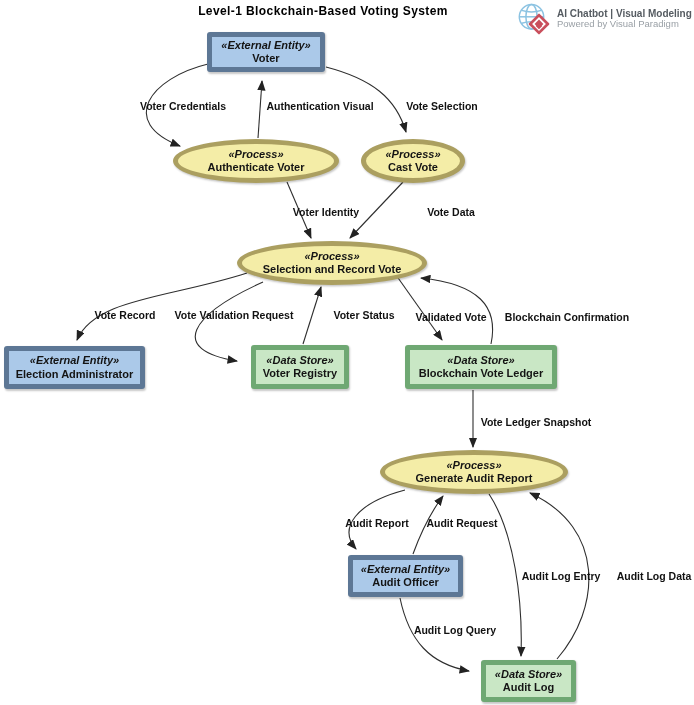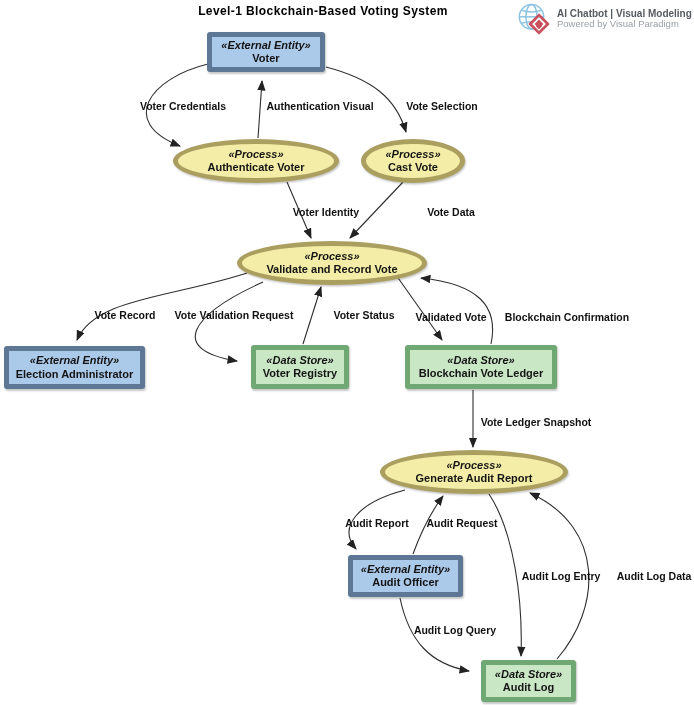--- a/index.html
+++ b/index.html
@@ -99,21 +99,21 @@
       <div class="node node--ellipse t-process" style="left: 173px; top: 139px; width: 166px; height: 44px;">
         <div class="stereo">«Process»</div>
         <div class="nname">Authenticate Voter</div>
       </div>
       <div class="node node--ellipse t-process" style="left: 361px; top: 139px; width: 104px; height: 44px;">
         <div class="stereo">«Process»</div>
         <div class="nname">Cast Vote</div>
       </div>
       <div class="node node--ellipse t-process" style="left: 237px; top: 241px; width: 190px; height: 44px;">
         <div class="stereo">«Process»</div>
-        <div class="nname">Validate and Record Vote</div>
+        <div class="nname">Selection and Record Vote</div>
       </div>
       <div class="node node--rect t-external-entity" style="left: 4px; top: 346px; width: 141px; height: 43px;">
         <div class="stereo">«External Entity»</div>
         <div class="nname">Election Administrator</div>
       </div>
       <div class="node node--rect t-data-store" style="left: 243px; top: 345px; width: 98px; height: 44px;">
         <div class="stereo">«Data Store»</div>
         <div class="nname">Voter Registry</div>
       </div>
       <div class="node node--rect t-data-store" style="left: 397px; top: 345px; width: 152px; height: 44px;">

